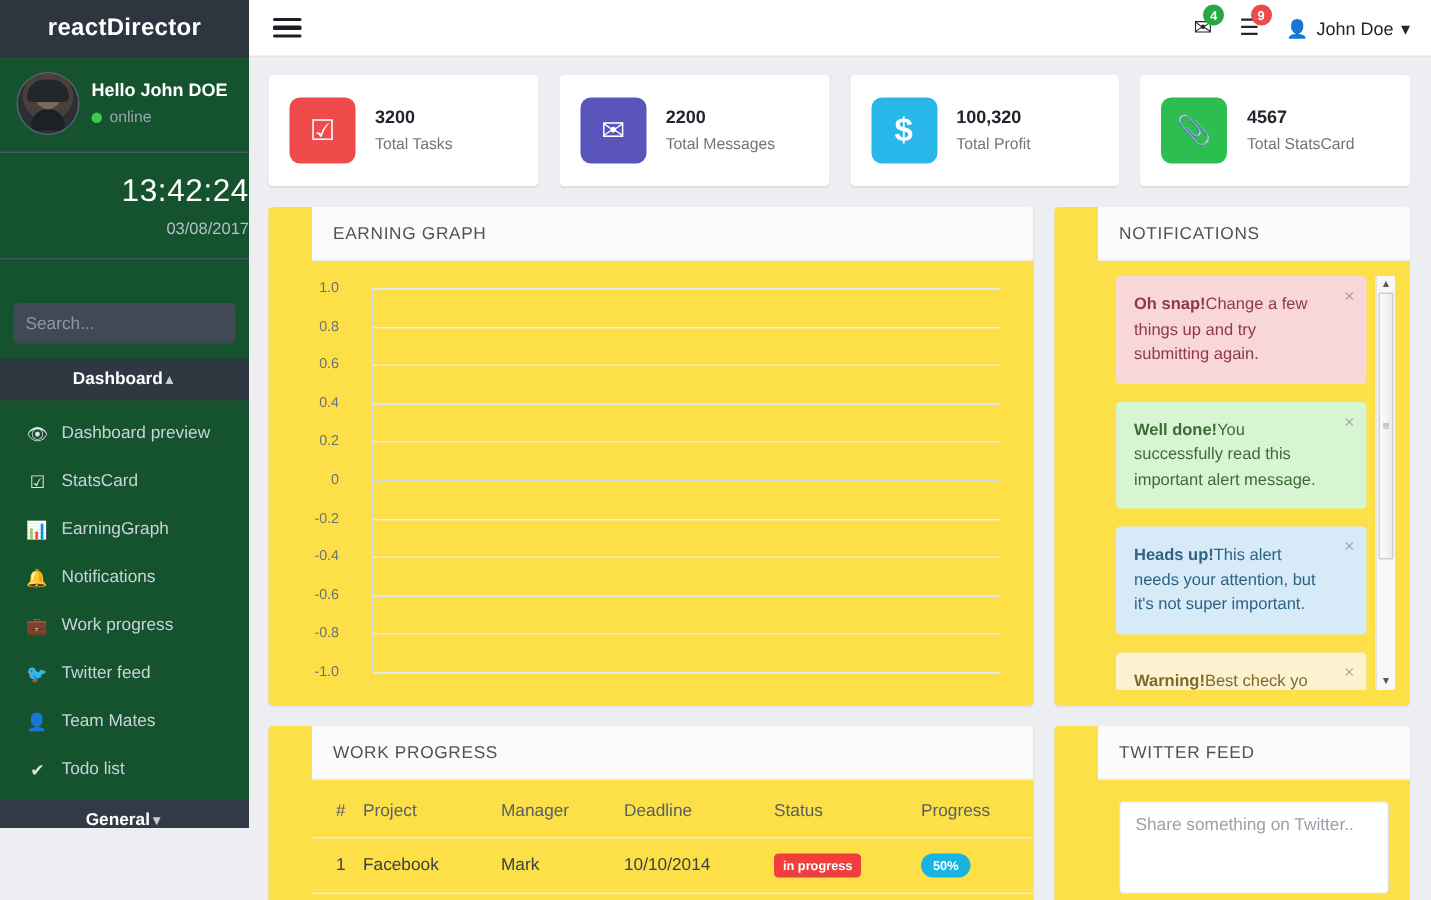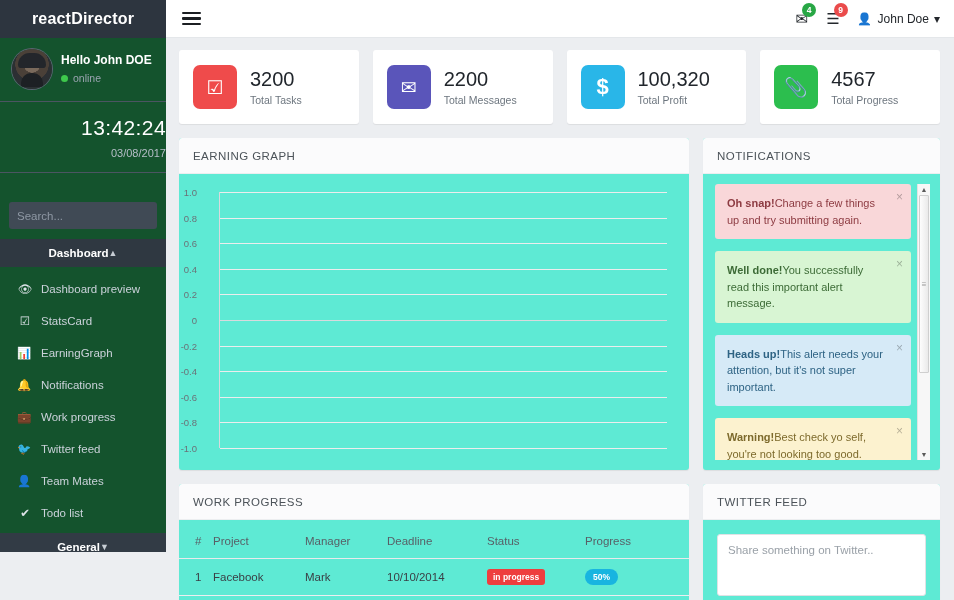--- a/index.html
+++ b/index.html
@@ -123,29 +123,30 @@
     box-shadow: 0 1px 1px rgba(0,0,0,.07);
     padding: 14px 12px 14px 14px;
     display:flex; align-items:center; gap:13px;
     min-height: 74px;
   }
   .stat-ico {
     width:44px; height:44px; min-width:44px; border-radius:7px;
     display:flex; align-items:center; justify-content:center;
     color:#ffffff; font-size: 19px;
   }
-  .stat-num { font-size: 20px; font-weight:400; color:#21262c; line-height:1.1; }
+  .stat-num { font-size: 12px; font-weight:700; color:#21262c; line-height:1.1; }
   .stat-lbl { font-size: 10.5px; color:#6d767f; margin-top:4px; }
 
   
   .panels-row { display:flex; gap:14px; align-items:flex-start; }
   .panel {
-    background:#5eead4; border-radius:3px;
+    background:#fde047; border-radius:3px;
     box-shadow: 0 1px 1px rgba(0,0,0,.07);
     overflow:hidden;
+    padding-left:29px;
   }
   .panel-head {
     padding: 12px 14px 11px;
     font-size: 11.5px; letter-spacing:.45px; color:#4c5359;
     border-bottom: 1px solid #eceef0;
     background:#fbfbfc;
   }
   .col-left { flex: 0 0 510px; max-width:510px; }
   .col-right { flex:1; }
 
@@ -370,21 +371,21 @@
           <div class="stat-ico" style="background:#29b6e8;font-weight:700;font-size:22px">$</div>
           <div>
             <div class="stat-num">100,320</div>
             <div class="stat-lbl">Total Profit</div>
           </div>
         </div>
         <div class="stat-card">
           <div class="stat-ico" style="background:#2cbe4e">📎</div>
           <div>
             <div class="stat-num">4567</div>
-            <div class="stat-lbl">Total Progress</div>
+            <div class="stat-lbl">Total StatsCard</div>
           </div>
         </div>
       </div>
 
       <div class="panels-row">
         <div class="panel col-left">
           <div class="panel-head">EARNING GRAPH</div>
           <div class="chart-body">
             <div class="chart-grid">
               <div class="y-axis">

